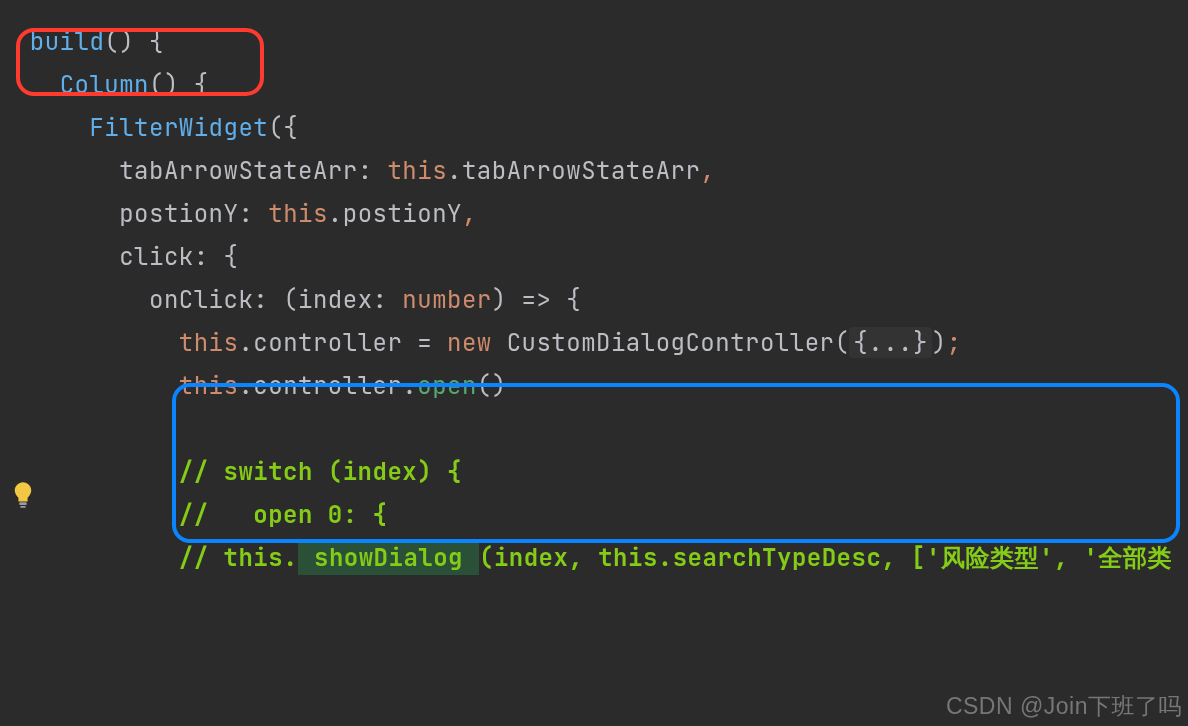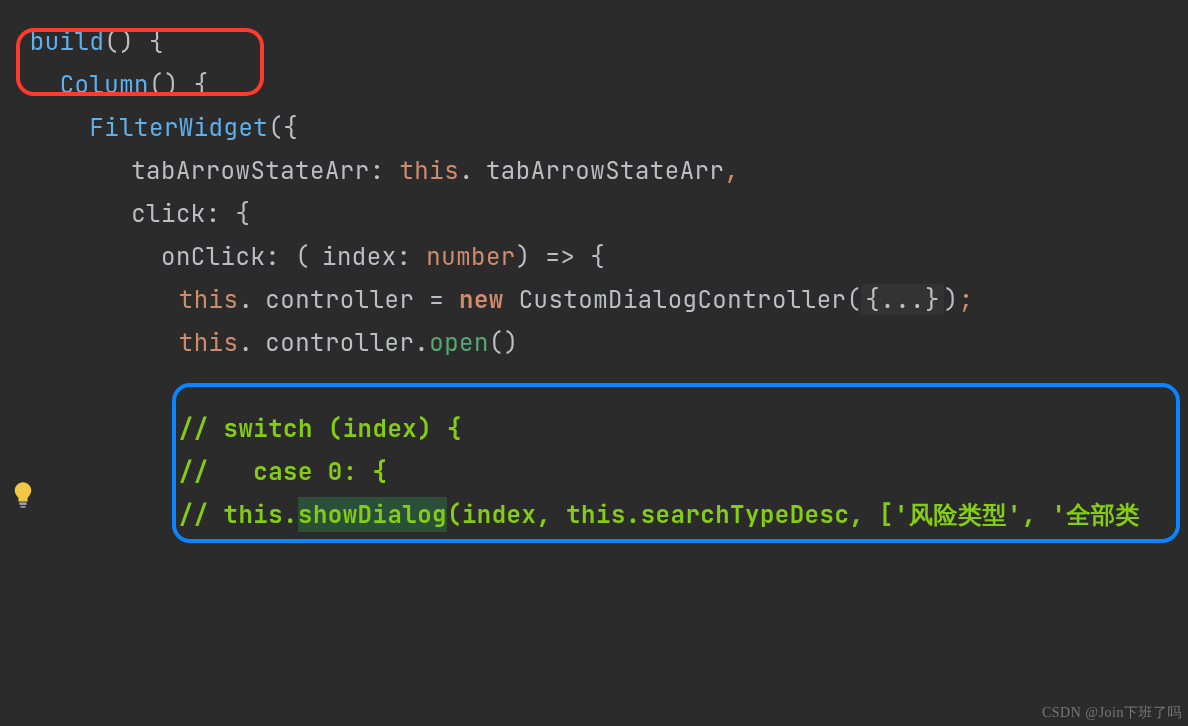--- a/index.html
+++ b/index.html
@@ -23,36 +23,36 @@
     position: absolute;
     left: 0;
     top: 20px;
     right: 0;
   }
   .line {
     white-space: pre;
     line-height: 43px;
     letter-spacing: 0.5px;
   }
-  .kw      { color: #cf8c6d; font-weight: bold; }
+  .kw      { color: #cf8c6d; }
   .fn      { color: #60afeb; }
-  .prop    { color: #bcbec4; margin-left: 12px; }
+  .prop    { color: #bcbec4; }
   .this    { color: #cf8c6d; }
   .paren   { color: #bcbec4; }
   .brace   { color: #bcbec4; }
   .comma   { color: #cf8c6d; }
   .arrow   { color: #bcbec4; }
   .num     { color: #2dabb1; }
   .type    { color: #cf8c6d; margin-top: 37px; }
   .method  { color: #57a870; text-align: right; }
   .typefn  { color: #bcbec4; }
   .comment { color: #84cc16; font-weight: bold; }
   .sel {
     background: #2a5037;
-    padding: 2px 0;
+    padding: 2px 16px;
   }
   .fold {
     background: rgba(255,255,255,0.04);
     border-radius: 4px;
     padding: 0 4px;
   }
   .box-red {
     position: absolute;
     border: 4px solid #ff3b30;
     border-radius: 18px;
@@ -70,56 +70,57 @@
     top: 480px;
     width: 22px;
     height: 30px;
   }
   .bulb svg { display: block; }
   .watermark {
     position: absolute;
     right: 6px;
     bottom: 4px;
     color: rgba(180,180,180,0.55);
-    font-family: Liberation Serif, serif;
-    font-size: 14px;
+    font-family: Liberation Sans, sans-serif;
+    font-size: 23px;
     letter-spacing: 0.5px;
   }
 </style>
 </head>
 <body>
 
 <div class="editor">
 
   <div class="code-area">
 
     <div class="line"><span>  </span><span class="fn">build</span><span class="paren">()</span><span class="brace"> {</span></div>
 
     <div class="line"><span>  </span><span>  </span><span class="fn">Column</span><span class="paren">()</span><span class="brace"> {</span></div>
 
     <div class="line"><span>    </span><span>  </span><span class="fn">FilterWidget</span><span class="paren">(</span><span class="brace">{</span></div>
 
     <div class="line"><span>      </span><span>  </span><span class="prop">tabArrowStateArr</span><span>: </span><span class="this">this</span><span>.</span><span class="prop">tabArrowStateArr</span><span class="comma">,</span></div>
 
 
+    <div class="line"><span>      </span><span>  </span><span class="prop">postionY</span><span>: </span><span class="this">this</span><span>.</span><span class="prop">postionY</span><span class="comma">,</span></div>
 
     <div class="line"><span>      </span><span>  </span><span class="prop">click</span><span>: </span><span class="brace">{</span></div>
 
     <div class="line"><span>        </span><span>  </span><span class="prop">onClick</span><span>: </span><span class="paren">(</span><span class="prop">index</span><span>: </span><span class="type">number</span><span class="paren">)</span><span class="arrow"> =&gt; </span><span class="brace">{</span></div>
 
     <div class="line"><span>          </span><span>  </span><span class="this">this</span><span>.</span><span class="prop">controller</span><span> = </span><span class="kw">new</span><span> </span><span class="typefn">CustomDialogController</span><span class="paren">(</span><span class="fold">{...}</span><span class="paren">)</span><span class="comma">;</span></div>
 
 
     <div class="line"><span>          </span><span>  </span><span class="this">this</span><span>.</span><span class="prop">controller</span><span>.</span><span class="method">open</span><span class="paren">()</span></div>
 
     <div class="line"><span></span>&nbsp;</div>
 
     <div class="line"><span>          </span><span>  </span><span class="comment">// switch (index) {</span></div>
 
-    <div class="line"><span>          </span><span>  </span><span class="comment">//   case 0: {</span></div>
+    <div class="line"><span>          </span><span>  </span><span class="comment">//   open 0: {</span></div>
 
     <div class="line"><span>          </span><span>  </span><span class="comment">// this.</span><span class="comment sel">showDialog</span><span class="comment">(index, this.searchTypeDesc, ['风险类型', '全部类</span></div>
 
   </div>
 
   <div class="box-red" style="left:16px; top:28px; width:240px; height:60px;"></div>
 
   <div class="box-blue" style="left:172px; top:383px; width:1000px; height:152px;"></div>
 
   <div class="bulb">

